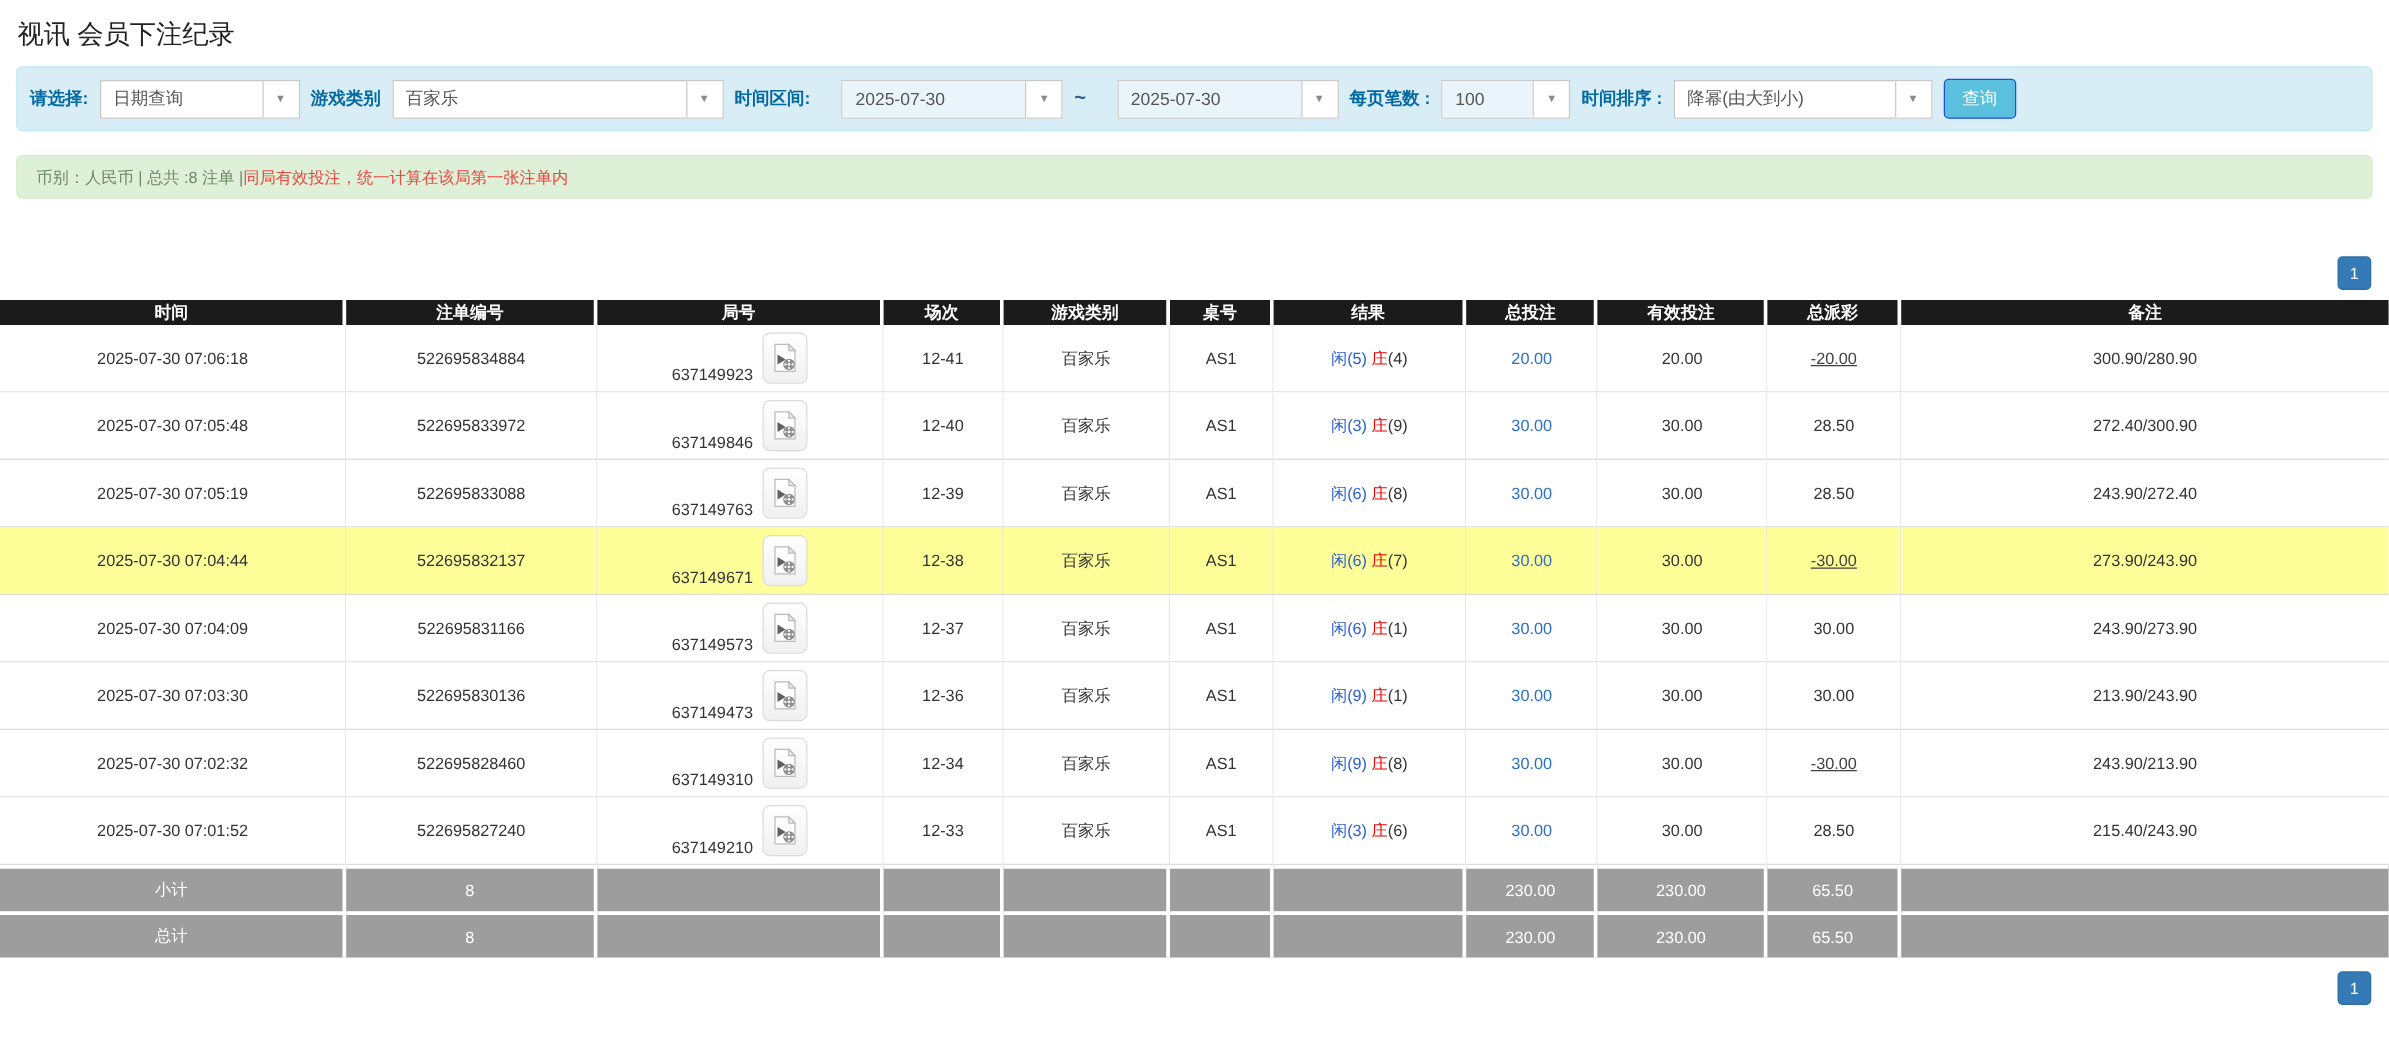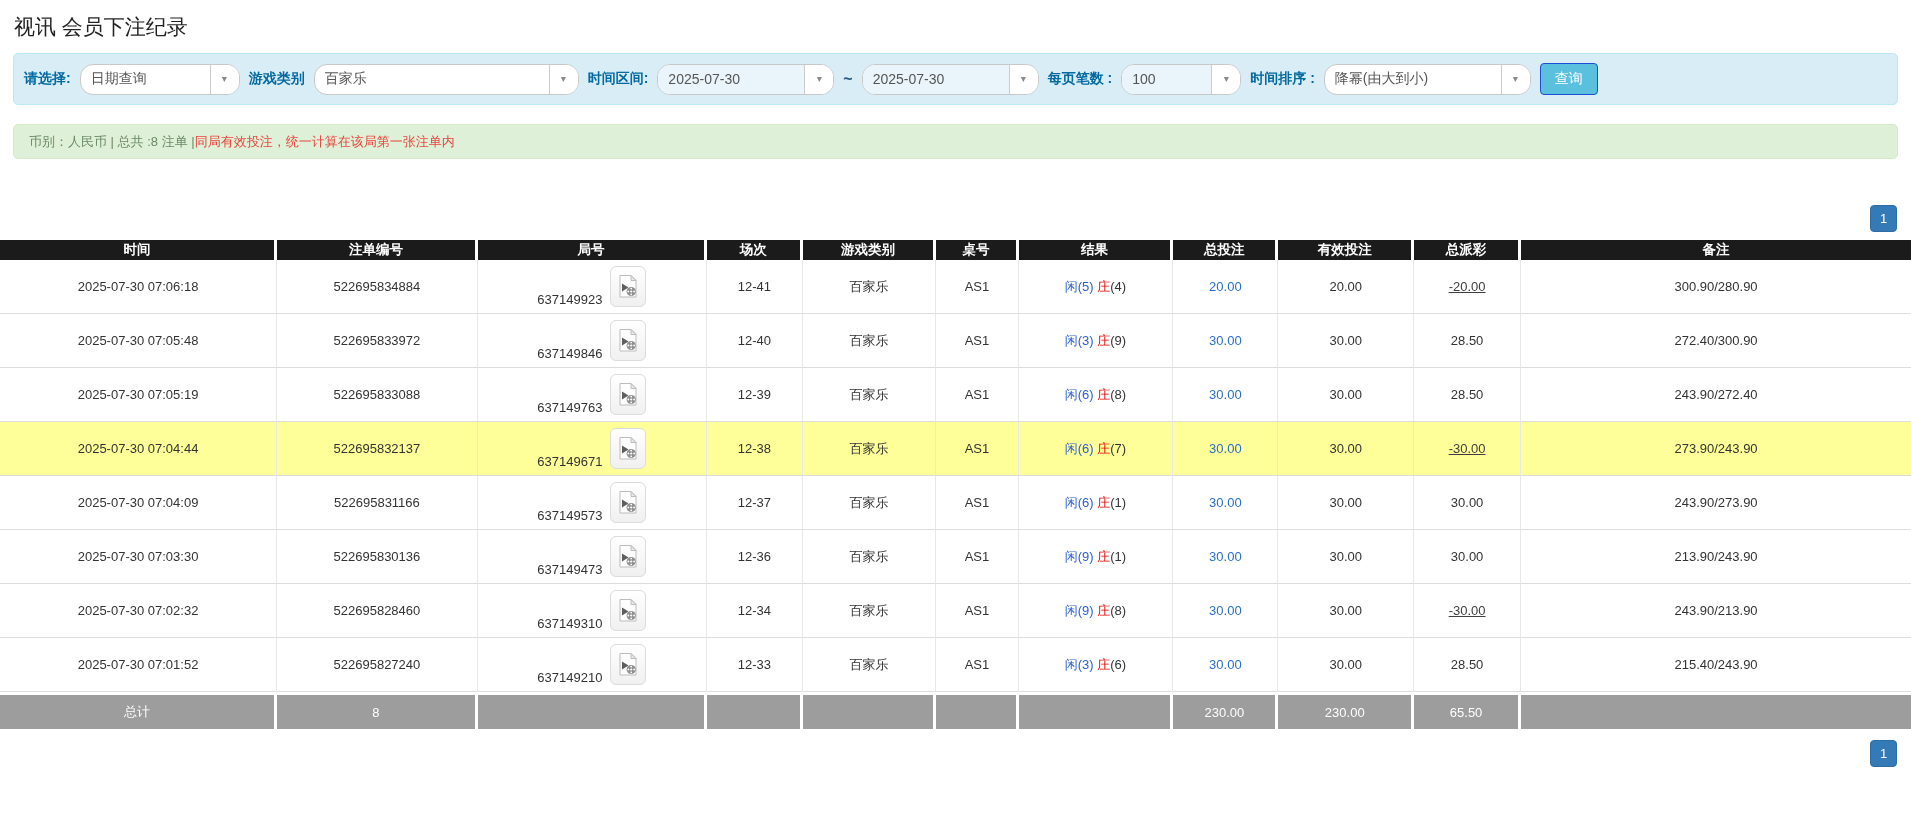--- a/index.html
+++ b/index.html
@@ -10,25 +10,25 @@
     overflow:hidden;
   }
   .page-title { font-size:21px; color:#222; padding:13px 0 12px 14px; font-weight:400; }
 
   
   .filter-panel {
     margin:0 13px; background:#d9edf7; border:1px solid #bce8f1; border-radius:5px;
     padding:9px 10px; display:flex; align-items:center; gap:9px;
   }
   .f-label { color:#0369a1; font-weight:bold; font-size:14px; white-space:nowrap; }
-  .sel { display:flex; background:#fff; border:1px solid #c8c8c8; border-radius:13px; height:31px; overflow:hidden; cursor:pointer; }
+  .sel { display:flex; background:#fff; border:1px solid #c8c8c8; border-radius:0; height:31px; overflow:hidden; cursor:pointer; }
   .sel .val { padding:0 10px; display:flex; align-items:center; font-size:14px; color:#555; flex:1; white-space:nowrap; overflow:hidden; }
   .sel .caret-box { width:29px; border-left:1px solid #ccc; display:flex; align-items:center; justify-content:center; color:#8a8a8a; font-size:11px; background:#fff; flex:none; }
   .sel.tint .val { background:#eaf5fb; }
-  .w-select{width:160px;} .w-game{width:265px;} .w-date{width:177px;} .w-size{width:120px;} .w-sort{width:207px;text-align:center;}
+  .w-select{width:160px;} .w-game{width:265px;} .w-date{width:177px;margin-left:16px;} .w-size{width:103px;} .w-sort{width:207px;text-align:center;}
   .tilde { color:#2b5d83; font-weight:bold; }
   .btn-search {
     background:#5bc0de; border:1px solid #1d4ed8; color:#fff; font-size:14px;
     padding:6px 14px; border-radius:4px; cursor:pointer; font-family:inherit;
   }
 
   
   .summary-bar {
     margin:19px 13px 0; background:#dff0d8; border:1px solid #d6e9c6; border-radius:5px;
     height:35px; display:flex; align-items:center; 
@@ -441,30 +441,43 @@
       <span class="banker">庄</span><span class="banker-num">(6)</span>
     </td>
     <td><span class="blue-link">30.00</span></td>
     <td>30.00</td>
     <td>28.50</td>
     <td>215.40/243.90</td>
   </tr>
 </tbody>
   <tfoot>
     <tr>
-      <td>总计</td>
+      <td>小计</td>
       <td>8</td>
       <td></td>
         <td></td>
         <td></td>
       <td></td>
         <td></td>
       <td>230.00</td>
       <td>230.00</td>
       <td>65.50</td>
       <td></td>
     </tr>
+    <tr>
+      <td>总计</td>
+      <td>8</td>
+      <td></td>
+        <td></td>
+        <td></td>
+      <td></td>
+        <td></td>
+      <td>230.00</td>
+      <td>230.00</td>
+      <td>65.50</td>
+      <td></td>
+    </tr>
   </tfoot>
 </table>
 
 <div class="pager bottom">
   <div class="page-btn">1</div>
 </div>
 
 </body></html>

